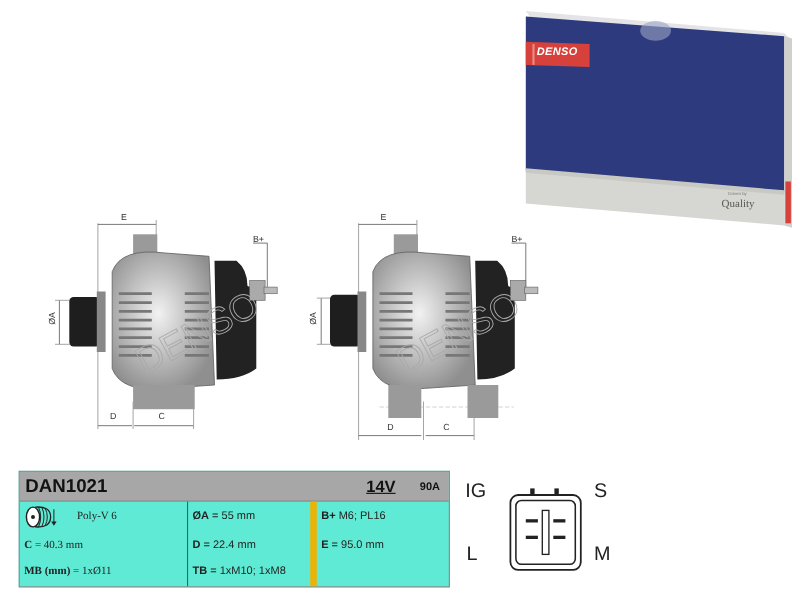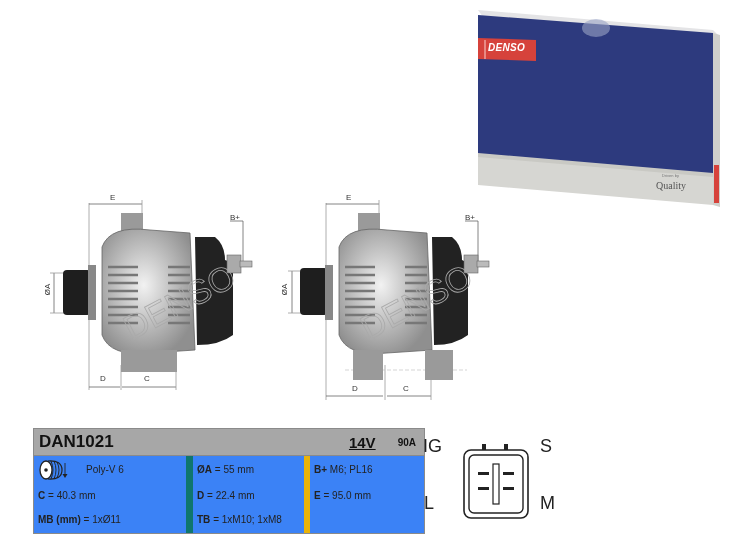--- a/index.html
+++ b/index.html
@@ -11,28 +11,28 @@
   .box-text { position:absolute; font-family:"Liberation Sans", sans-serif; }
   .denso-logo { left:20px; top:37px; color:#fff; font-size:10px; font-style:italic; font-weight:bold; letter-spacing:0.3px; }
   .quality { left:188px; top:175px; color:#555; font-size:10px; font-family:"Liberation Serif", serif; }
   .quality-small { left:194px; top:168px; color:#777; font-size:4px; }
 
   
   .drawing { position:absolute; }
   .dim-label { position:absolute; font-size:8px; color:#333; font-family:"Liberation Sans", sans-serif; }
 
   
-  .spec { position:absolute; left:17px; top:428px; width:390px; height:104px; border:1px solid #8a8a8a; background:#3b82f6;margin-left:16px; }
+  .spec { position:absolute; left:17px; top:428px; width:390px; height:104px; border:1px solid #8a8a8a; background:#5eead4; }
   .spec-head { height:26px; background:#a7a7a7; display:flex; align-items:center; border-bottom:1px solid #8a8a8a; }
   .part-no { font-weight:bold; font-size:17px; color:#111; margin-left:5px; flex:1; }
   .voltage { font-weight:bold; font-size:15px; color:#111; margin-right:22px;text-decoration:underline; }
   .amps { font-weight:bold; font-size:10px; color:#111; margin-right:8px; }
   .spec-body { display:flex; height:77px; }
   .col { position:relative; height:100%; font-size:10px; color:#222; }
-  .col1 { width:152px; border-right:7px solid #0f766e; }
+  .col1 { width:152px; border-right:1px solid #0f766e;font-family:Liberation Serif, serif; }
   .col2 { width:111px; border-right:6px solid #eab308; }
   .col3 { flex:1; }
   .cell { position:absolute; left:4px; white-space:nowrap; }
   .cell b { font-weight:bold; }
   .r1 { top:8px; }
   .r2 { top:34px;text-align:right; }
   .r3 { top:58px; }
   .pulley { position:absolute; left:4px; top:3px; width:38px; height:22px; }
   .polyv { left:52px; top:8px; }
 

